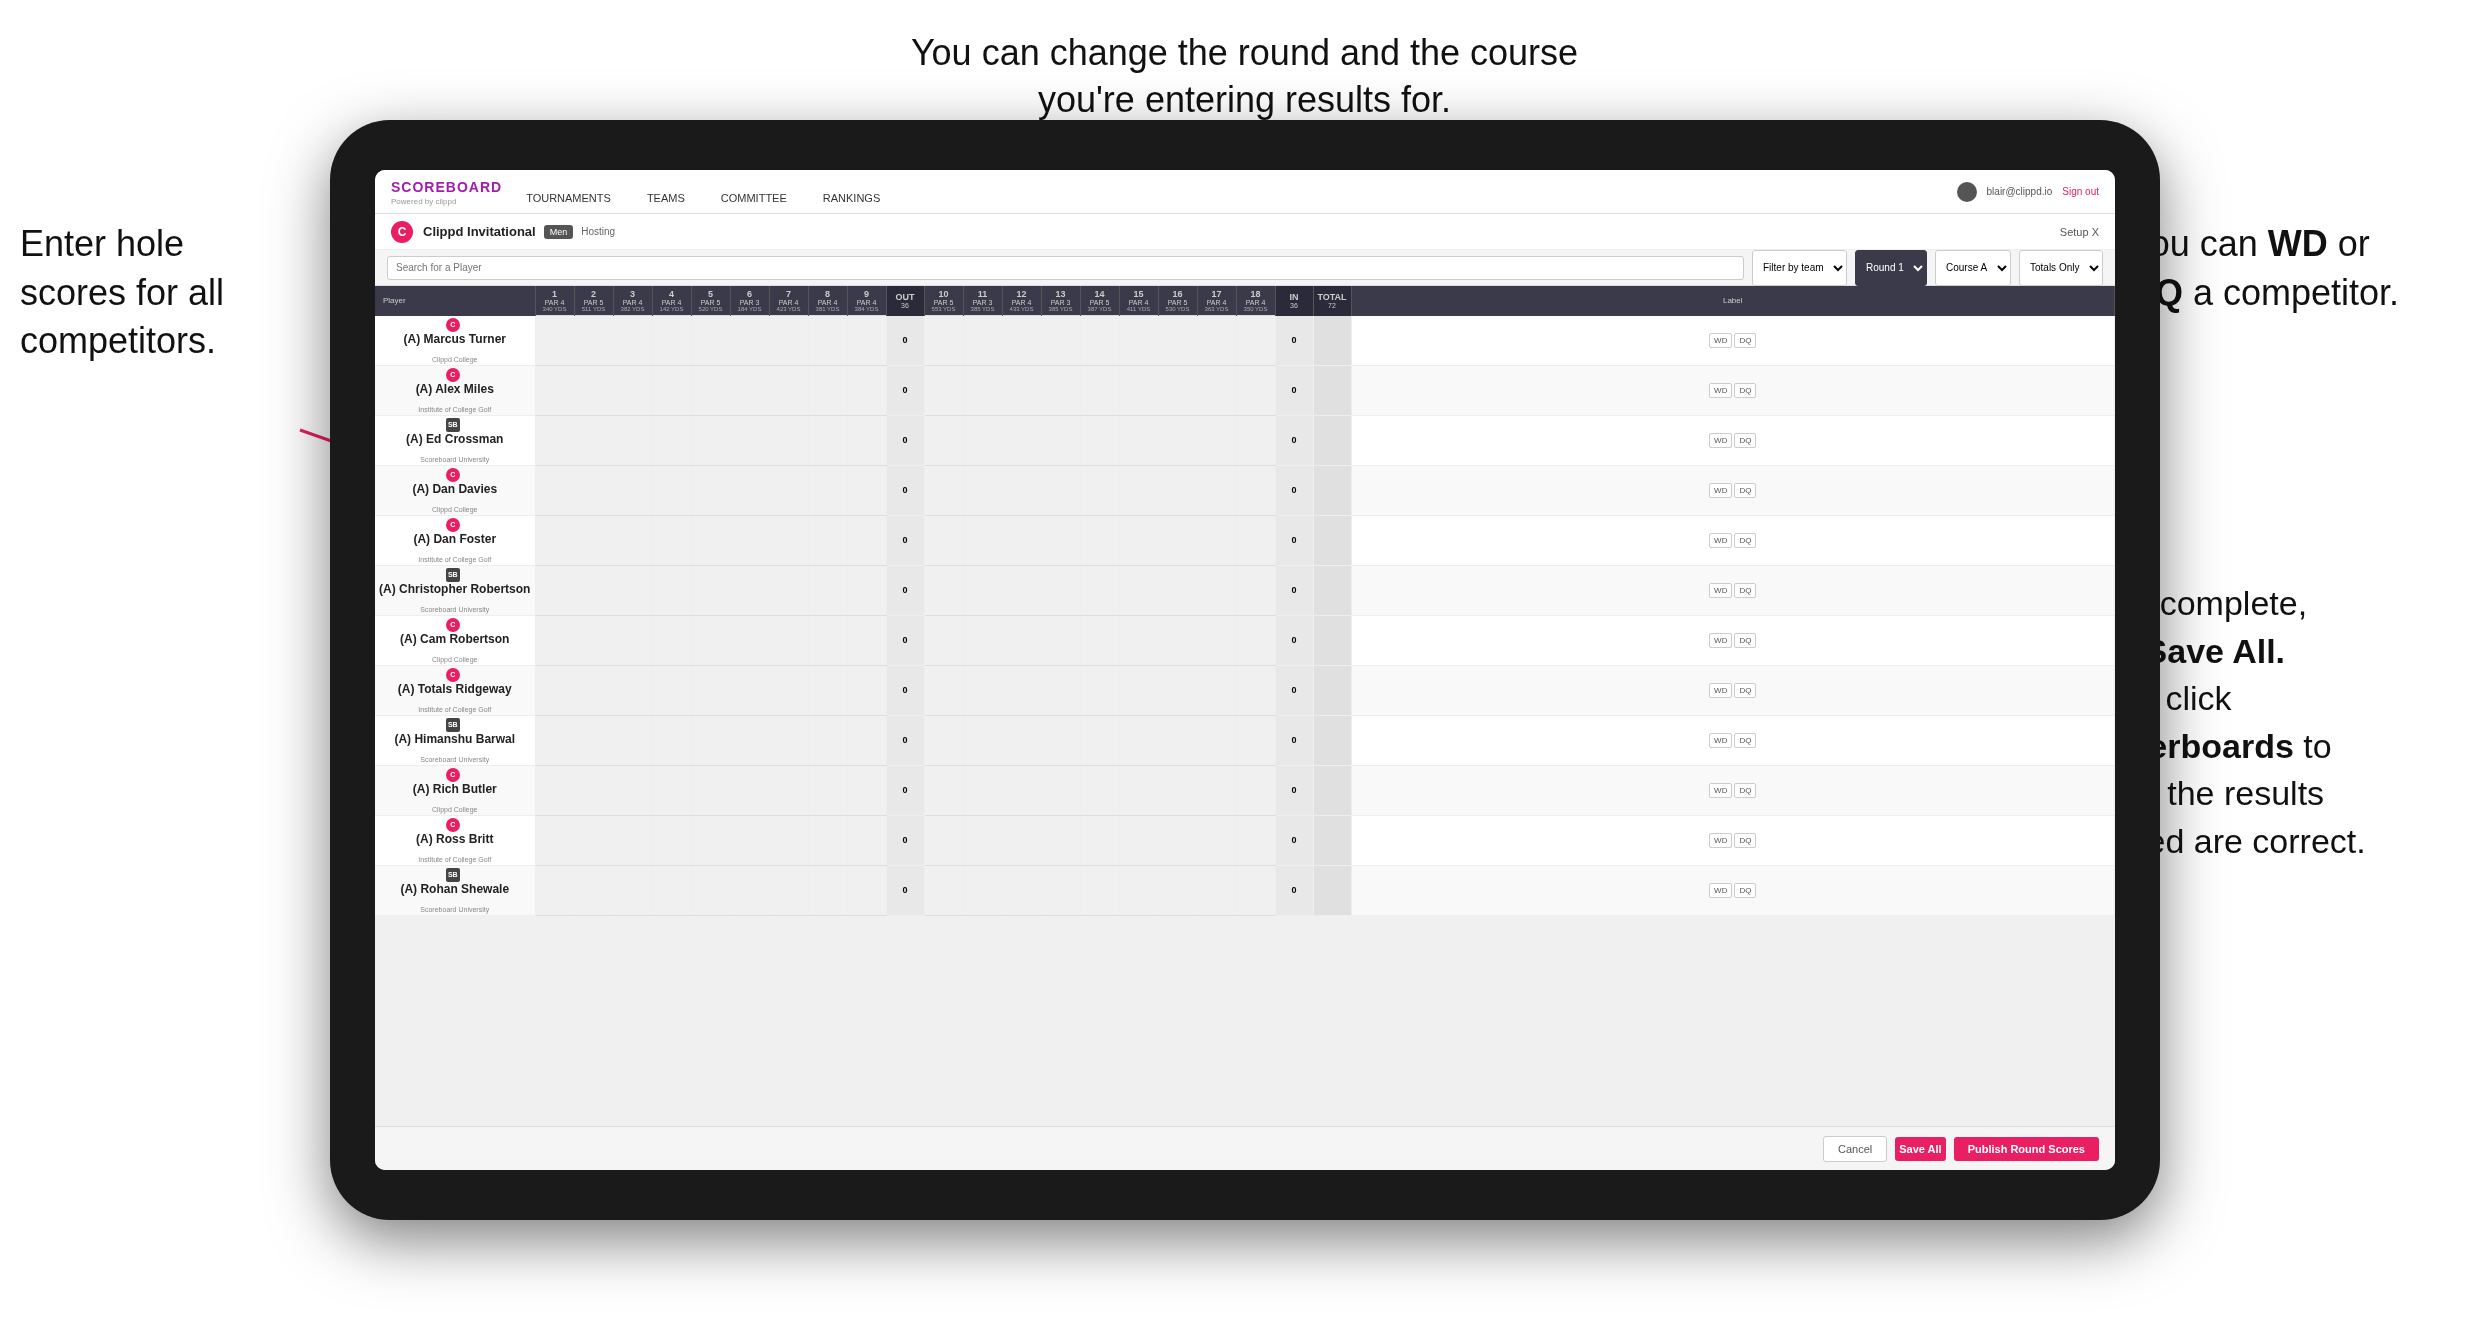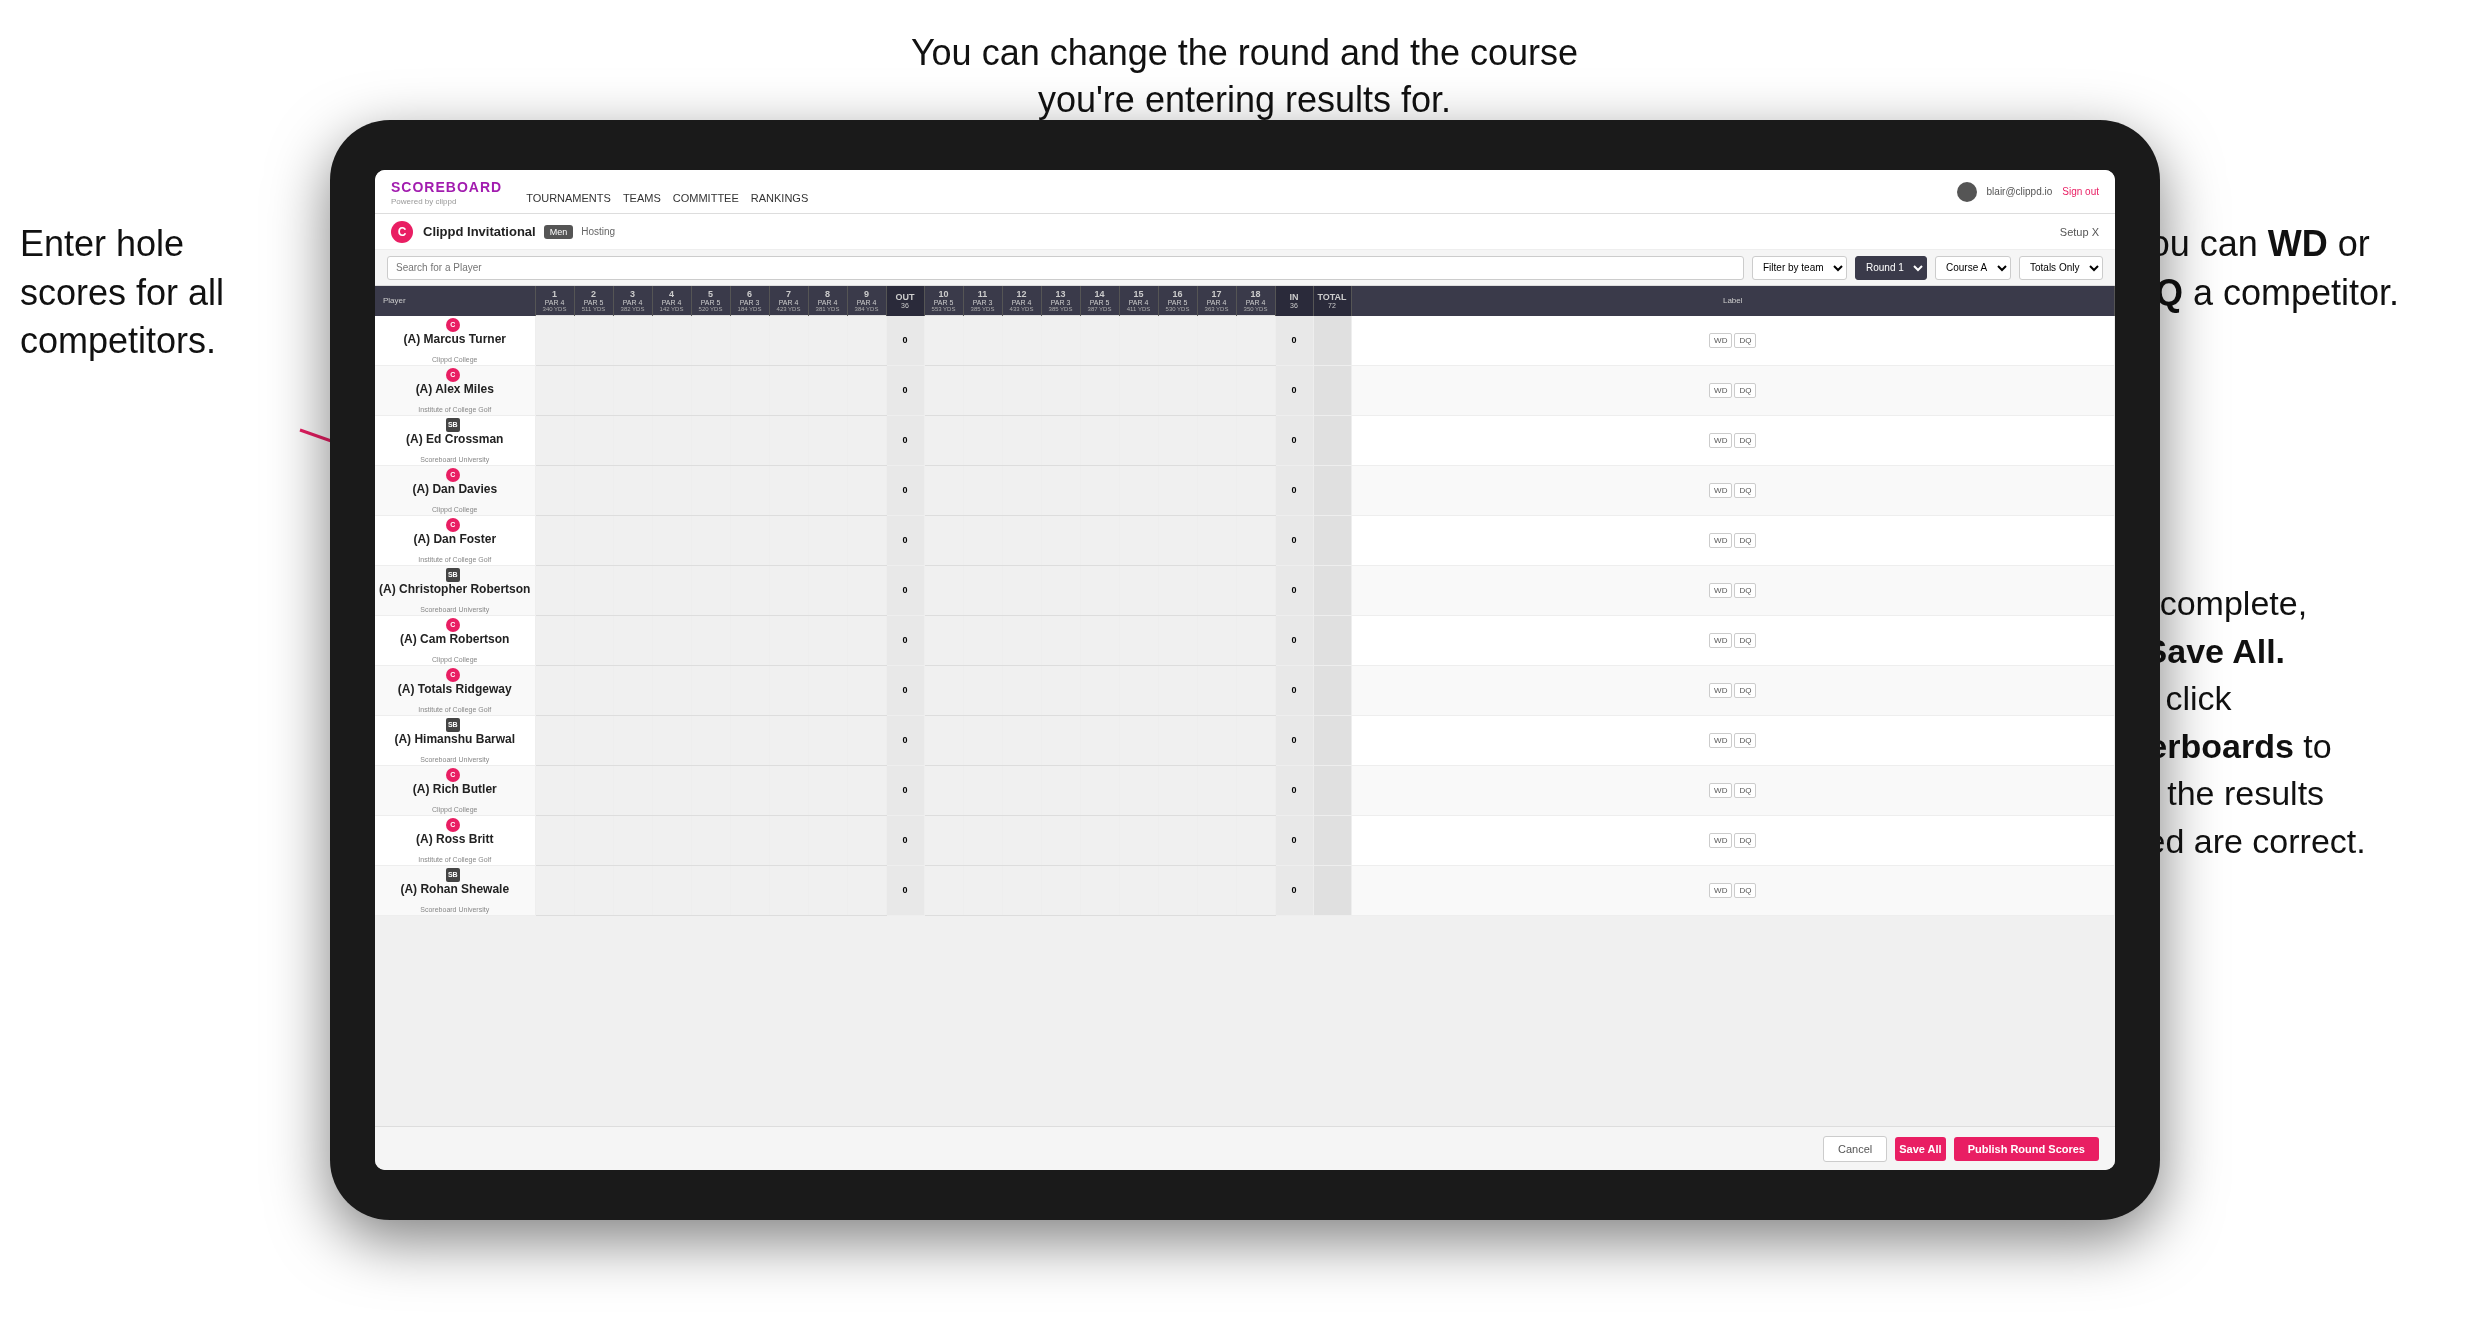--- a/index.html
+++ b/index.html
@@ -99,21 +99,21 @@
 
     .brand-sub {
       font-size: 8px;
       color: #999;
       margin-top: 1px;
       display: block;
     }
 
     .nav-links {
       display: flex;
-      gap: 12px;
+      gap: 36px;
       flex: 1;
       margin-top: 12px;
     }
 
     .nav-link {
       font-size: 11px;
       color: #333;
       font-weight: 500;
       cursor: pointer;
       text-decoration: none;
@@ -228,21 +228,21 @@
       flex: 1;
       height: 24px;
       border: 1px solid #ccc;
       border-radius: 3px;
       padding: 0 8px;
       font-size: 10px;
       background: #fff;
     }
 
     .filter-select {
-      height: 24px;
+      height: 36px;
       border: 1px solid #ccc;
       border-radius: 3px;
       padding: 0 6px;
       font-size: 10px;
       background: #fff;
       cursor: pointer;
     }
 
     .filter-select.active-select {
       background: #3a3a4a;

